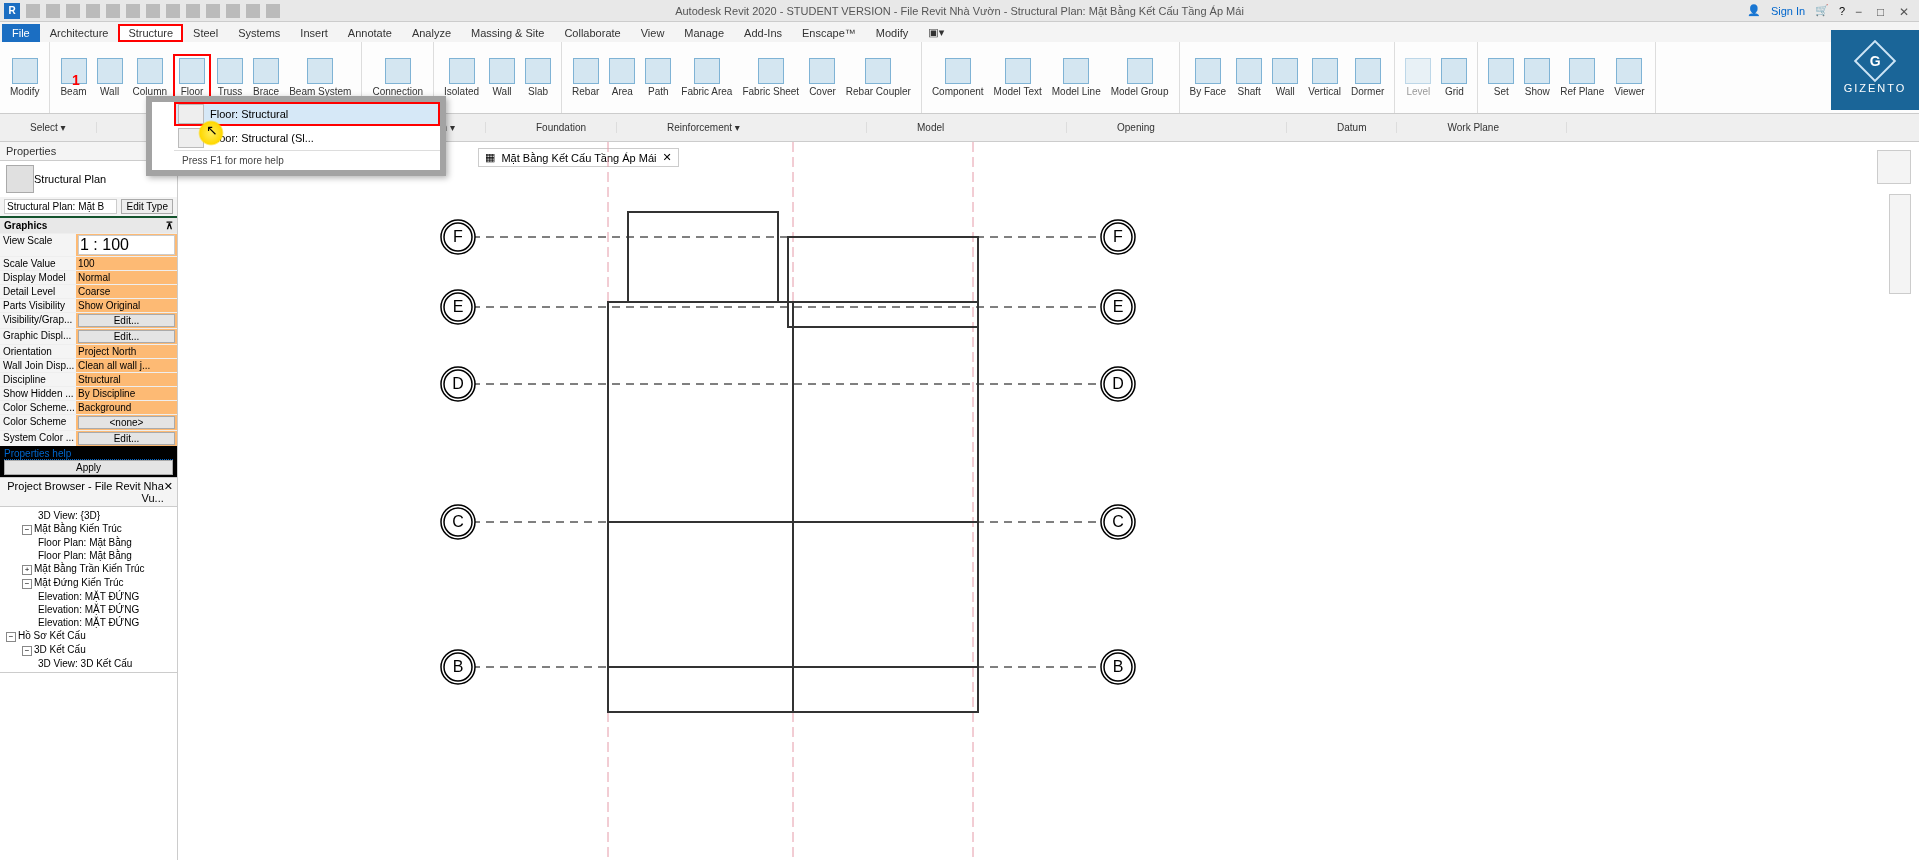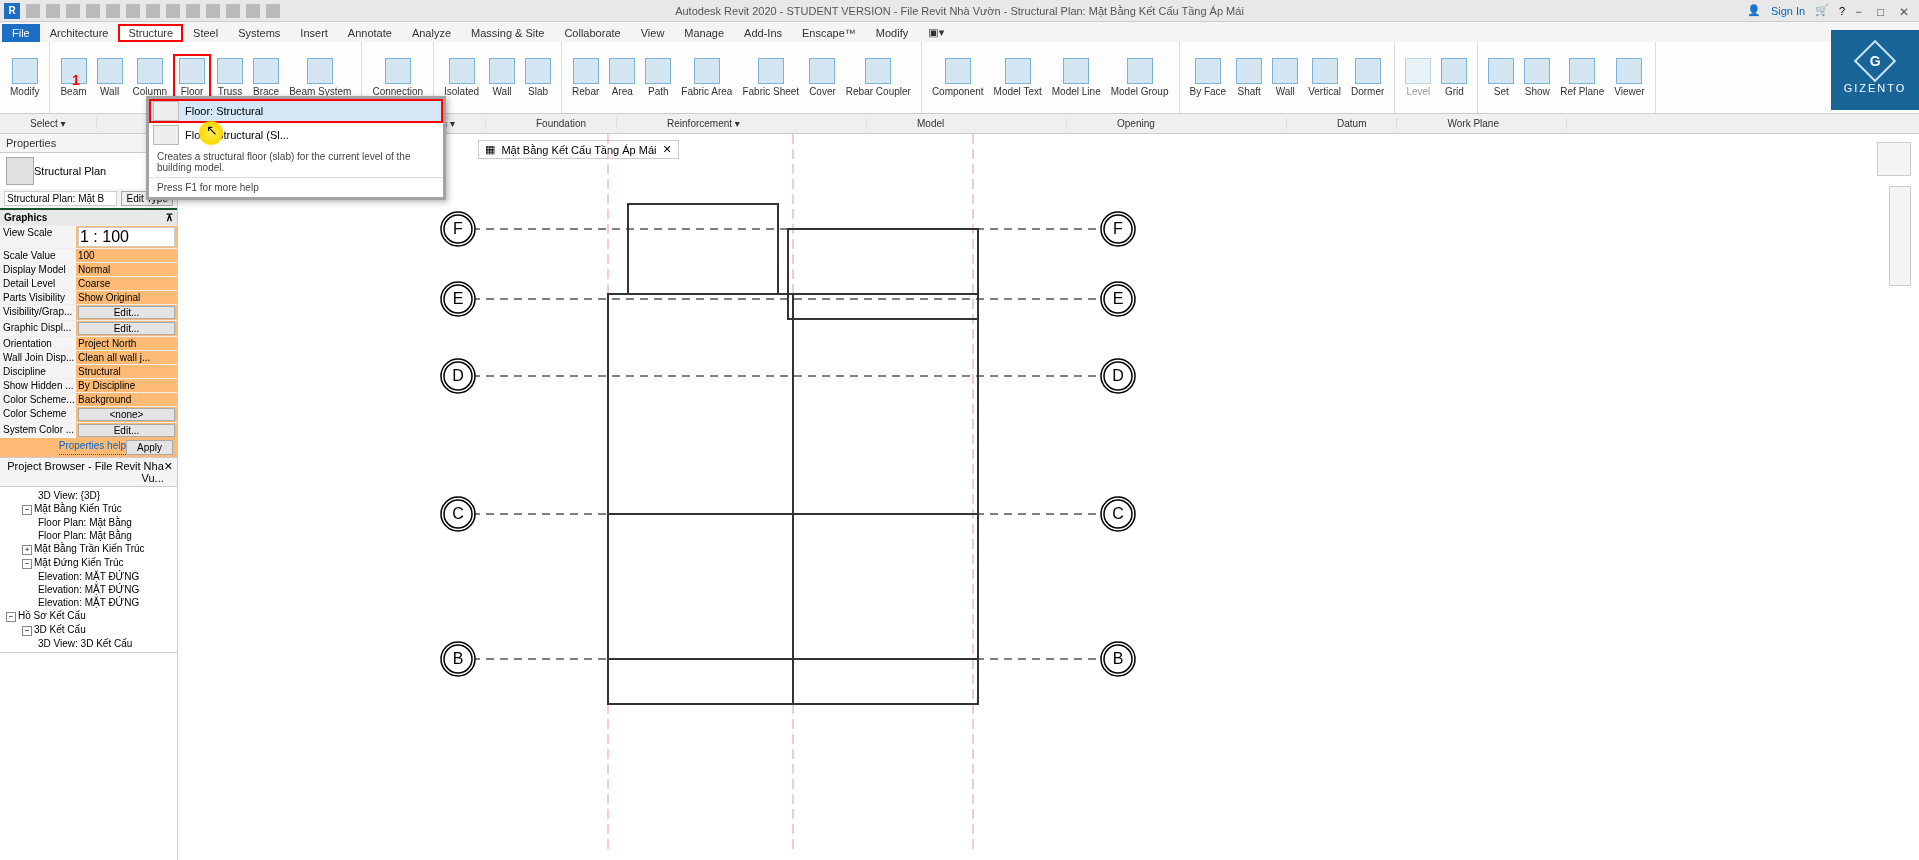--- a/index.html
+++ b/index.html
@@ -23,60 +23,61 @@
 
   .ribbon { height: 72px; background: #fdfdfd; border-bottom: 1px solid #ccc; display: flex; font-size: 11px; }
   .ribbon-group { border-right: 1px solid #ddd; display: flex; flex-direction: column; }
   .ribbon-group .buttons { display: flex; flex: 1; align-items: center; padding: 2px 6px; gap: 2px; }
   .ribbon-btn { display: flex; flex-direction: column; align-items: center; justify-content: center; padding: 2px 4px; min-width: 32px; cursor: pointer; }
   .ribbon-btn .icon { width: 26px; height: 26px; background: #d4e6f1; border: 1px solid #7fb3d5; margin-bottom: 2px; }
   .ribbon-btn .lbl { font-size: 10px; color: #333; text-align: center; line-height: 11px; }
   .ribbon-btn.disabled { opacity: 0.5; }
   .ribbon-btn.highlighted { border: 2px solid red; }
 
-  .panel-row { height: 20px; background: #efefef; border-bottom: 1px solid #ccc; display: flex; align-items: center; font-size: 10px; color: #333; gap: 20px; }
+  .panel-row { height: 28px; background: #efefef; border-bottom: 1px solid #ccc; display: flex; align-items: center; font-size: 10px; color: #333; gap: 20px; }
   .panel-row .panel-label { padding: 0 30px; border-right: 1px solid #ddd; }
 
   .main { display: flex; height: calc(100% - 134px); }
   .left-panel { width: 178px; display: flex; flex-direction: column; border-right: 1px solid #ccc; }
   .props-panel, .browser-panel { border-bottom: 1px solid #ccc; }
   .panel-title { font-size: 11px; color: #333; background: #f4f4f4; padding: 3px 6px; border-bottom: 1px solid #ccc; }
   .props-header { display: flex; align-items: center; padding: 4px 6px; gap: 0; background: #fff; }
   .props-header .thumb { width: 28px; height: 28px; background: #e0e0e0; border: 1px solid #aaa; }
   .props-type { display: flex; padding: 2px 4px; gap: 4px; align-items: center; background: #f4f4f4; }
   .props-type select, .props-type .sel { font-size: 10px; flex: 1; background: #fff; border: 1px solid #ccc; padding: 1px 2px; }
   .props-type .edit { font-size: 10px; background: #eee; border: 1px solid #aaa; padding: 1px 4px; cursor: pointer; }
   .props-grid { font-size: 10px; background: #fdba74; border-top: 2px solid #14532d; }
   .props-cat { background: #e8e8e8; padding: 2px 4px; font-weight: bold; display: flex; justify-content: space-between; }
   .props-row { display: flex; border-top: 1px solid #eee; }
   .props-row .k { width: 76px; background: #f4f4f4; padding: 1px 3px; overflow: hidden; white-space: nowrap; }
   .props-row .v { flex: 1; padding: 1px 2px; overflow: hidden; }
   .props-row .v input { width: 100%; border: 1px solid #ccc; font-size: 16px; padding: 0 1px; }
   .props-row .v button { width: 100%; font-size: 10px; background: #e4e4e4; border: 1px solid #aaa; cursor: pointer; }
-  .props-footer { display: flex; background: #fdba74; padding: 2px 4px; justify-content: flex-end; }
+  .props-footer { display: flex; background: #000000; padding: 2px 4px; justify-content: flex-end; flex-direction: column; }
   .props-footer .help { color: #0066cc; border-bottom: 1px dotted #06c; font-size: 10px; cursor: pointer; }
   .props-footer .apply { font-size: 10px; padding: 1px 10px; background: #e4e4e4; border: 1px solid #aaa; }
 
   .browser-title { font-size: 11px; background: #f4f4f4; padding: 2px 4px; border-bottom: 1px solid #ccc; display: flex; justify-content: space-between; text-align: right; }
   .tree { font-size: 10px; padding: 2px 2px; background: #fff; }
   .tree .node { padding: 1px 0; white-space: nowrap; }
   .tree .d0 { padding-left: 4px; }
   .tree .d1 { padding-left: 20px; }
   .tree .d2 { padding-left: 36px; }
   .tree .tog { display: inline-block; width: 10px; height: 10px; border: 1px solid #888; text-align: center; line-height: 8px; font-size: 8px; margin-right: 2px; }
 
   .canvas { flex: 1; position: relative; background: #fff; overflow: hidden; }
   .drawing { position: absolute; inset: 0; }
   .view-tab { position: absolute; top: 6px; left: 300px; background: #fff; border: 1px solid #ccc; padding: 2px 6px; font-size: 11px; display: flex; align-items: center; gap: 6px; }
   .view-tab .x { cursor: pointer; }
 
   .dropdown {
     position: absolute; top: 96px; left: 146px; width: 300px; background: #fff;
-    border: 3px solid #a3a3a3; box-shadow: 2px 2px 6px rgba(0,0,0,0.3); z-index: 50;
+    border: 6px solid #a3a3a3; box-shadow: 2px 2px 6px rgba(0,0,0,0.3); z-index: 50;
     font-size: 11px;
+    padding-left: 22px;
   }
   .dropdown .dd-item { display: flex; align-items: center; padding: 2px 4px; gap: 6px; }
   .dropdown .dd-item .ic { width: 26px; height: 20px; background: #eee; border: 1px solid #bbb; }
   .dropdown .dd-sel { background: #d6e8f7; border: 1px solid #8ab6e0; }
   .dropdown .dd-hl { border: 2px solid red; padding: 0 2px; position: relative; }
   .dropdown .dd-desc { padding: 4px 8px; color: #444; font-size: 10px; }
   .dropdown .dd-help { padding: 4px 8px; color: #444; font-size: 10px; border-top: 1px solid #ddd; }
 
   .cursor { position: absolute; top: 120px; left: 198px; width: 26px; height: 26px; border-radius: 50%; background: radial-gradient(circle, #ffec5c, #ffd800 60%, rgba(255,216,0,0) 70%); z-index: 60; pointer-events: none; }
   .cursor::after { content: "↖"; position: absolute; left: 8px; top: 2px; font-size: 14px; color: #000; }
@@ -514,21 +515,20 @@
 
 <div class="dropdown">
   <div class="dd-item dd-sel dd-hl">
     <div class="ic"></div>
     <span>Floor: Structural</span>
   </div>
   <div class="dd-item">
     <div class="ic"></div>
     <span>Floor: Structural (Sl...</span>
   </div>
-  <div class="dd-desc">Creates a structural floor (slab) for the current level of the building model.</div>
   <div class="dd-help">Press F1 for more help</div>
 </div>
 
 <div class="cursor"></div>
 <div class="annot-1">1</div>
 <div class="annot-2">2</div>
 
 <div class="watermark">
   <div class="badge">
       <span>G</span>

